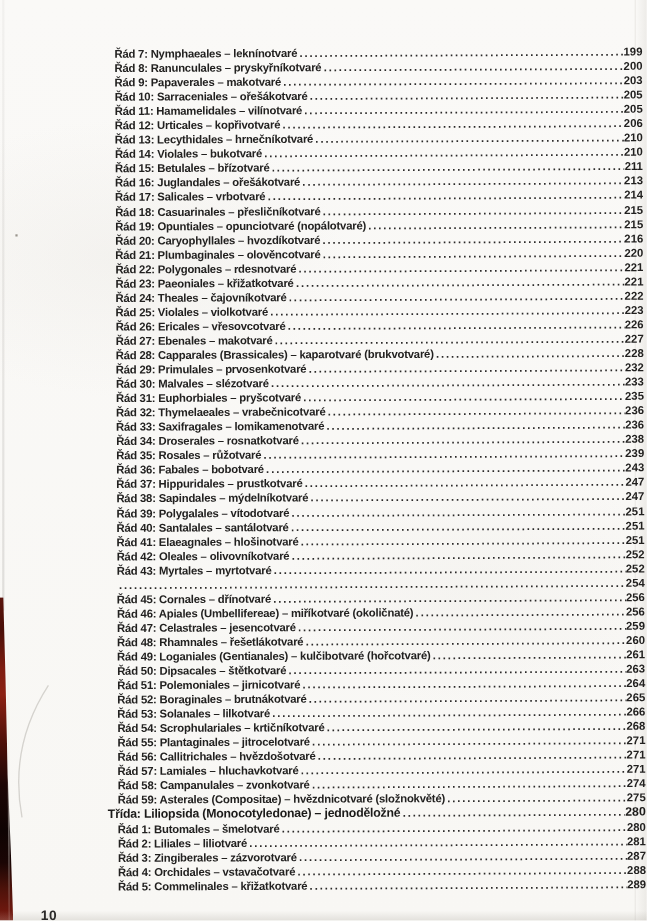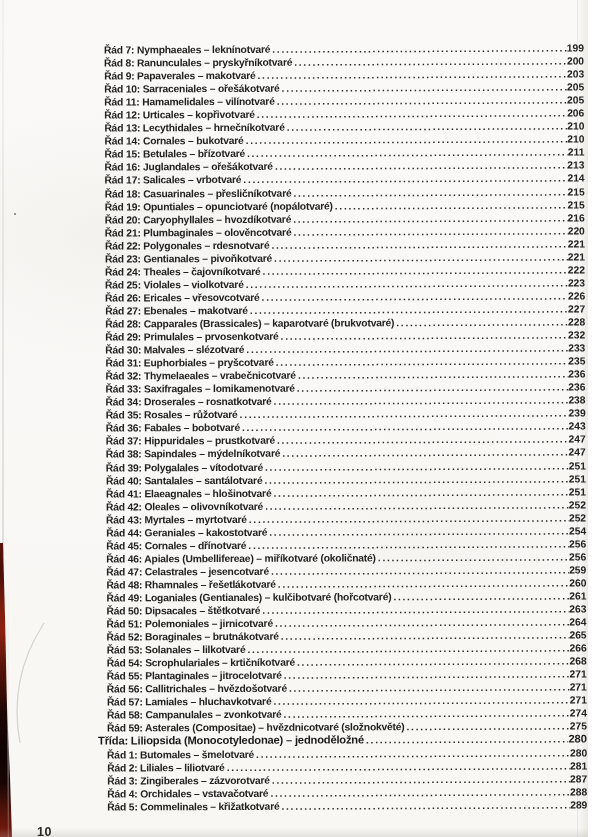--- a/index.html
+++ b/index.html
@@ -125,21 +125,21 @@
     <span class="label">Řád 12: Urticales – kopřivotvaré</span>
     <span class="leader">................................................................................................................................................................</span>
     <span class="pagenum">206</span>
   </div>
       <div class="row level-order">
     <span class="label">Řád 13: Lecythidales – hrnečníkotvaré</span>
     <span class="leader">................................................................................................................................................................</span>
     <span class="pagenum">210</span>
   </div>
       <div class="row level-order">
-    <span class="label">Řád 14: Cornales – bukotvaré</span>
+    <span class="label">Řád 14: Violales – bukotvaré</span>
     <span class="leader">................................................................................................................................................................</span>
     <span class="pagenum">210</span>
   </div>
       <div class="row level-order">
     <span class="label">Řád 15: Betulales – břízotvaré</span>
     <span class="leader">................................................................................................................................................................</span>
     <span class="pagenum">211</span>
   </div>
       <div class="row level-order">
     <span class="label">Řád 16: Juglandales – ořešákotvaré</span>
@@ -170,21 +170,21 @@
     <span class="label">Řád 21: Plumbaginales – olověncotvaré</span>
     <span class="leader">................................................................................................................................................................</span>
     <span class="pagenum">220</span>
   </div>
       <div class="row level-order">
     <span class="label">Řád 22: Polygonales – rdesnotvaré</span>
     <span class="leader">................................................................................................................................................................</span>
     <span class="pagenum">221</span>
   </div>
       <div class="row level-order">
-    <span class="label">Řád 23: Gentianales – pivoňkotvaré</span>
+    <span class="label">Řád 23: Paeoniales – křižatkotvaré</span>
     <span class="leader">................................................................................................................................................................</span>
     <span class="pagenum">221</span>
   </div>
       <div class="row level-order">
     <span class="label">Řád 24: Theales – čajovníkotvaré</span>
     <span class="leader">................................................................................................................................................................</span>
     <span class="pagenum">222</span>
   </div>
       <div class="row level-order">
     <span class="label">Řád 25: Violales – violkotvaré</span>
@@ -275,21 +275,20 @@
     <span class="label">Řád 42: Oleales – olivovníkotvaré</span>
     <span class="leader">................................................................................................................................................................</span>
     <span class="pagenum">252</span>
   </div>
       <div class="row level-order">
     <span class="label">Řád 43: Myrtales – myrtotvaré</span>
     <span class="leader">................................................................................................................................................................</span>
     <span class="pagenum">252</span>
   </div>
       <div class="row level-order">
-    <span class="label">Řád 44: Geraniales – kakostotvaré</span>
     <span class="leader">................................................................................................................................................................</span>
     <span class="pagenum">254</span>
   </div>
       <div class="row level-order">
     <span class="label">Řád 45: Cornales – dřínotvaré</span>
     <span class="leader">................................................................................................................................................................</span>
     <span class="pagenum">256</span>
   </div>
       <div class="row level-order">
     <span class="label">Řád 46: Apiales (Umbellifereae) – miříkotvaré (okoličnaté)</span>

